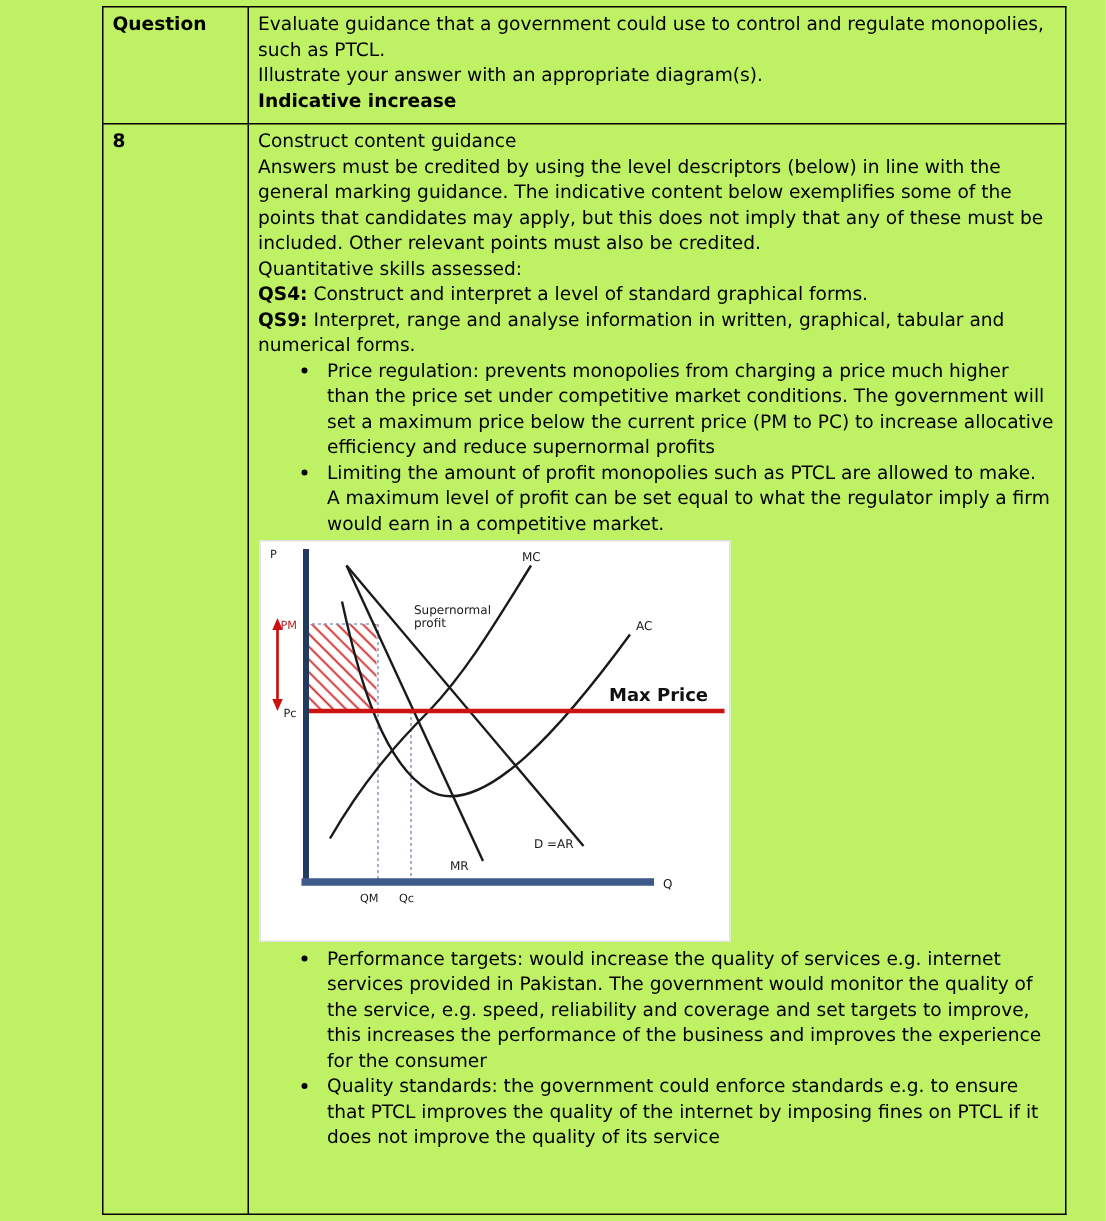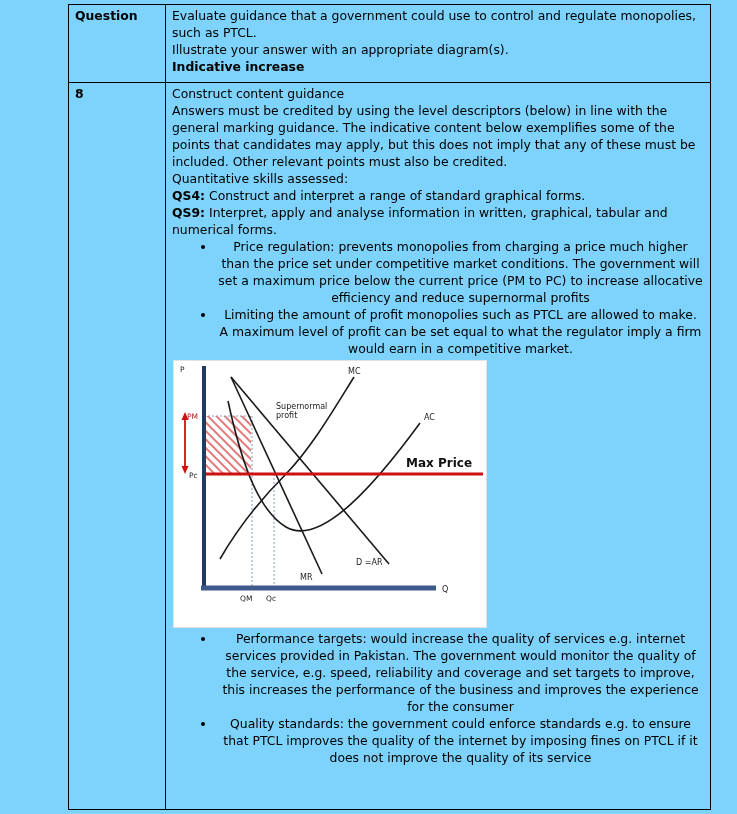--- a/index.html
+++ b/index.html
@@ -2,35 +2,35 @@
 <html><head>
 <meta charset="utf-8">
 <style>
   * { box-sizing: border-box; }
   html, body { margin: 0; padding: 0; }
   body {
     width: 737px; height: 814px; background: #ffffff;
     font-family: "DejaVu Sans", "Liberation Sans", sans-serif;
     font-size: 12.4px; color: #000;
   }
-  .page { position: relative; width: 737px; height: 814px; overflow: hidden; background: #7dd3fc; }
+  .page { position: relative; width: 737px; height: 814px; overflow: hidden; background: #bef264; }
   table.doc {
     position: absolute; left: 68px; top: 4px; width: 643px;
     border-collapse: collapse; table-layout: fixed;
   }
   td {
     border: 1px solid #000; vertical-align: top;
     padding: 2px 7px 2px 6px; line-height: 17px;
   }
   td.c1 { width: 97px; }
   tr.r1 td { height: 78px; }
   tr.r2 td { height: 727px; }
   .bold { font-weight: bold; }
   ul.bullets { margin: 0; padding: 0 0 0 44px; }
-  ul.bullets li { padding-left: 2px; text-align: center; }
+  ul.bullets li { padding-left: 2px; }
   .diagram-box {
     width: 314px; margin: 3px 0 2px 1px;
     border: 1px solid #e2e2e2; background: #fff;
   }
   svg text { font-family: "DejaVu Sans", "Liberation Sans", sans-serif; fill: #1a1a1a; }
   .t7 { font-size: 7.5px; }
   .t8 { font-size: 8px; }
   .redlbl { fill: #b22222; }
   .maxprice { font-size: 12px; font-weight: bold; fill: #111; }
   .curve { stroke: #1a1a1a; stroke-width: 1.6; fill: none; }
@@ -53,22 +53,22 @@
         </td>
       </tr>
       <tr class="r2">
         <td class="c1">
           <span class="bold">8</span>
         </td>
         <td>
           <div>Construct content guidance</div>
           <div>Answers must be credited by using the level descriptors (below) in line with the general marking guidance. The indicative content below exemplifies some of the points that candidates may apply, but this does not imply that any of these must be included. Other relevant points must also be credited.</div>
           <div>Quantitative skills assessed:</div>
-          <div><span class="bold">QS4:</span><span> Construct and interpret a range of standard graphical forms.</span></div>
-          <div><span class="bold">QS9:</span><span> Interpret, apply and analyse information in written, graphical, tabular and numerical forms.</span></div>
+          <div><span class="bold">QS4:</span><span> Construct and interpret a level of standard graphical forms.</span></div>
+          <div><span class="bold">QS9:</span><span> Interpret, range and analyse information in written, graphical, tabular and numerical forms.</span></div>
 
           <ul class="bullets">
             <li>Price regulation: prevents monopolies from charging a price much higher than the price set under competitive market conditions. The government will set a maximum price below the current price (PM to PC) to increase allocative efficiency and reduce supernormal profits</li>
             <li>Limiting the amount of profit monopolies such as PTCL are allowed to make. A maximum level of profit can be set equal to what the regulator imply a firm would earn in a competitive market.</li>
           </ul>
 
           <div class="diagram-box">
             <svg width="312" height="262" viewBox="0 0 312 262">
               <defs>
                 <pattern id="hatch" patternUnits="userSpaceOnUse" width="6" height="6" patternTransform="rotate(-45 0 0)">

